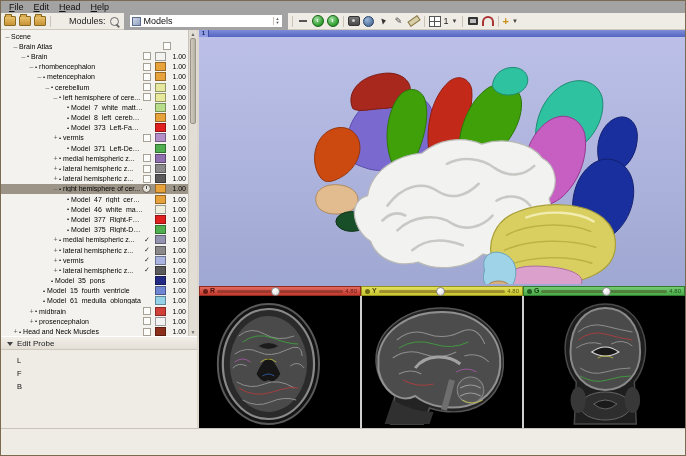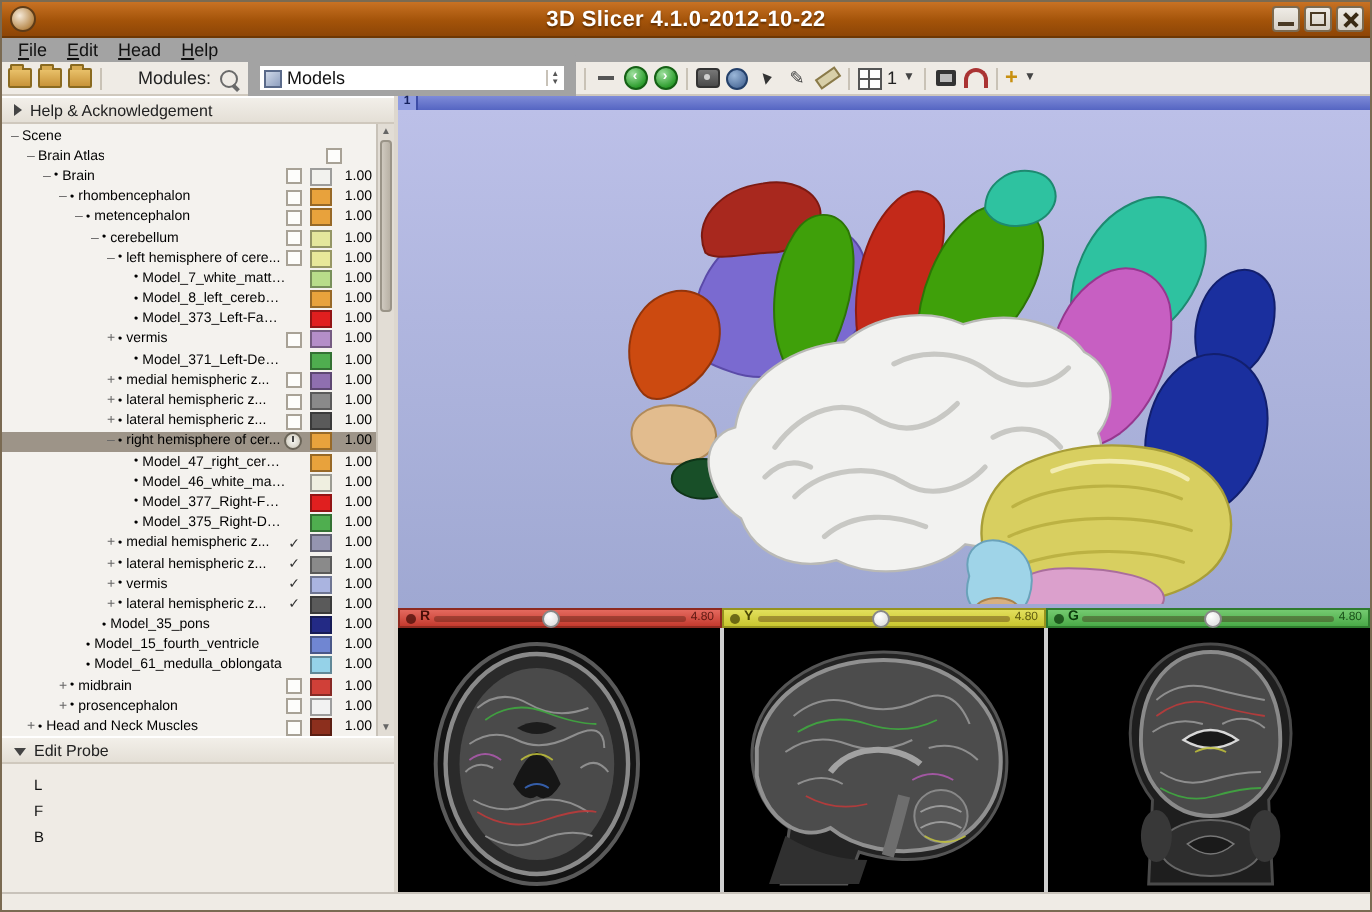--- a/index.html
+++ b/index.html
@@ -104,29 +104,20 @@
   .sliceview{flex:1;background:#000;position:relative;overflow:hidden;}
   .sliceview svg{position:absolute;inset:0;width:100%;height:100%;}
   
   .statusbar{height:12px;background:#efebe5;border-top:1px solid #c8c2ba;}
 </style>
 </head>
 <body>
 
 <div class="window">
 
-  <div class="titlebar">
-    <div class="app-icon"></div>
-    <div class="title-text">3D Slicer 4.1.0-2012-10-22</div>
-    <div class="winbtns">
-      <div class="winbtn min"></div>
-      <div class="winbtn max"></div>
-      <div class="winbtn close"></div>
-    </div>
-  </div>
 
   <div class="menubar" id="menubar">
       <span class="menu-item">File</span>
       <span class="menu-item">Edit</span>
       <span class="menu-item">Head</span>
       <span class="menu-item">Help</span>
     </div>
 
   <div class="toolbar">
     <div class="tbtn">
@@ -187,24 +178,20 @@
         <div class="magnet"></div>
       </div>
     <div class="tsep"></div>
     <span class="plus">+</span>
     <span class="ddarrow">▼</span>
   </div>
 
   <div class="main">
 
     <div class="leftpanel">
-      <div class="collapse-hdr">
-        <span class="tri-r"></span>
-        <span>Help &amp; Acknowledgement</span>
-      </div>
       <div class="treewrap">
         <div class="tree" id="tree">
             <div class="tree-row" style="padding-left: 3px;">
               <span class="expander">–</span>
               <span class="lbl">Scene</span>
               <span class="right">
                 <span class="cbspacer"></span>
                 <span class="swspacer"></span>
               </span>
             </div>

